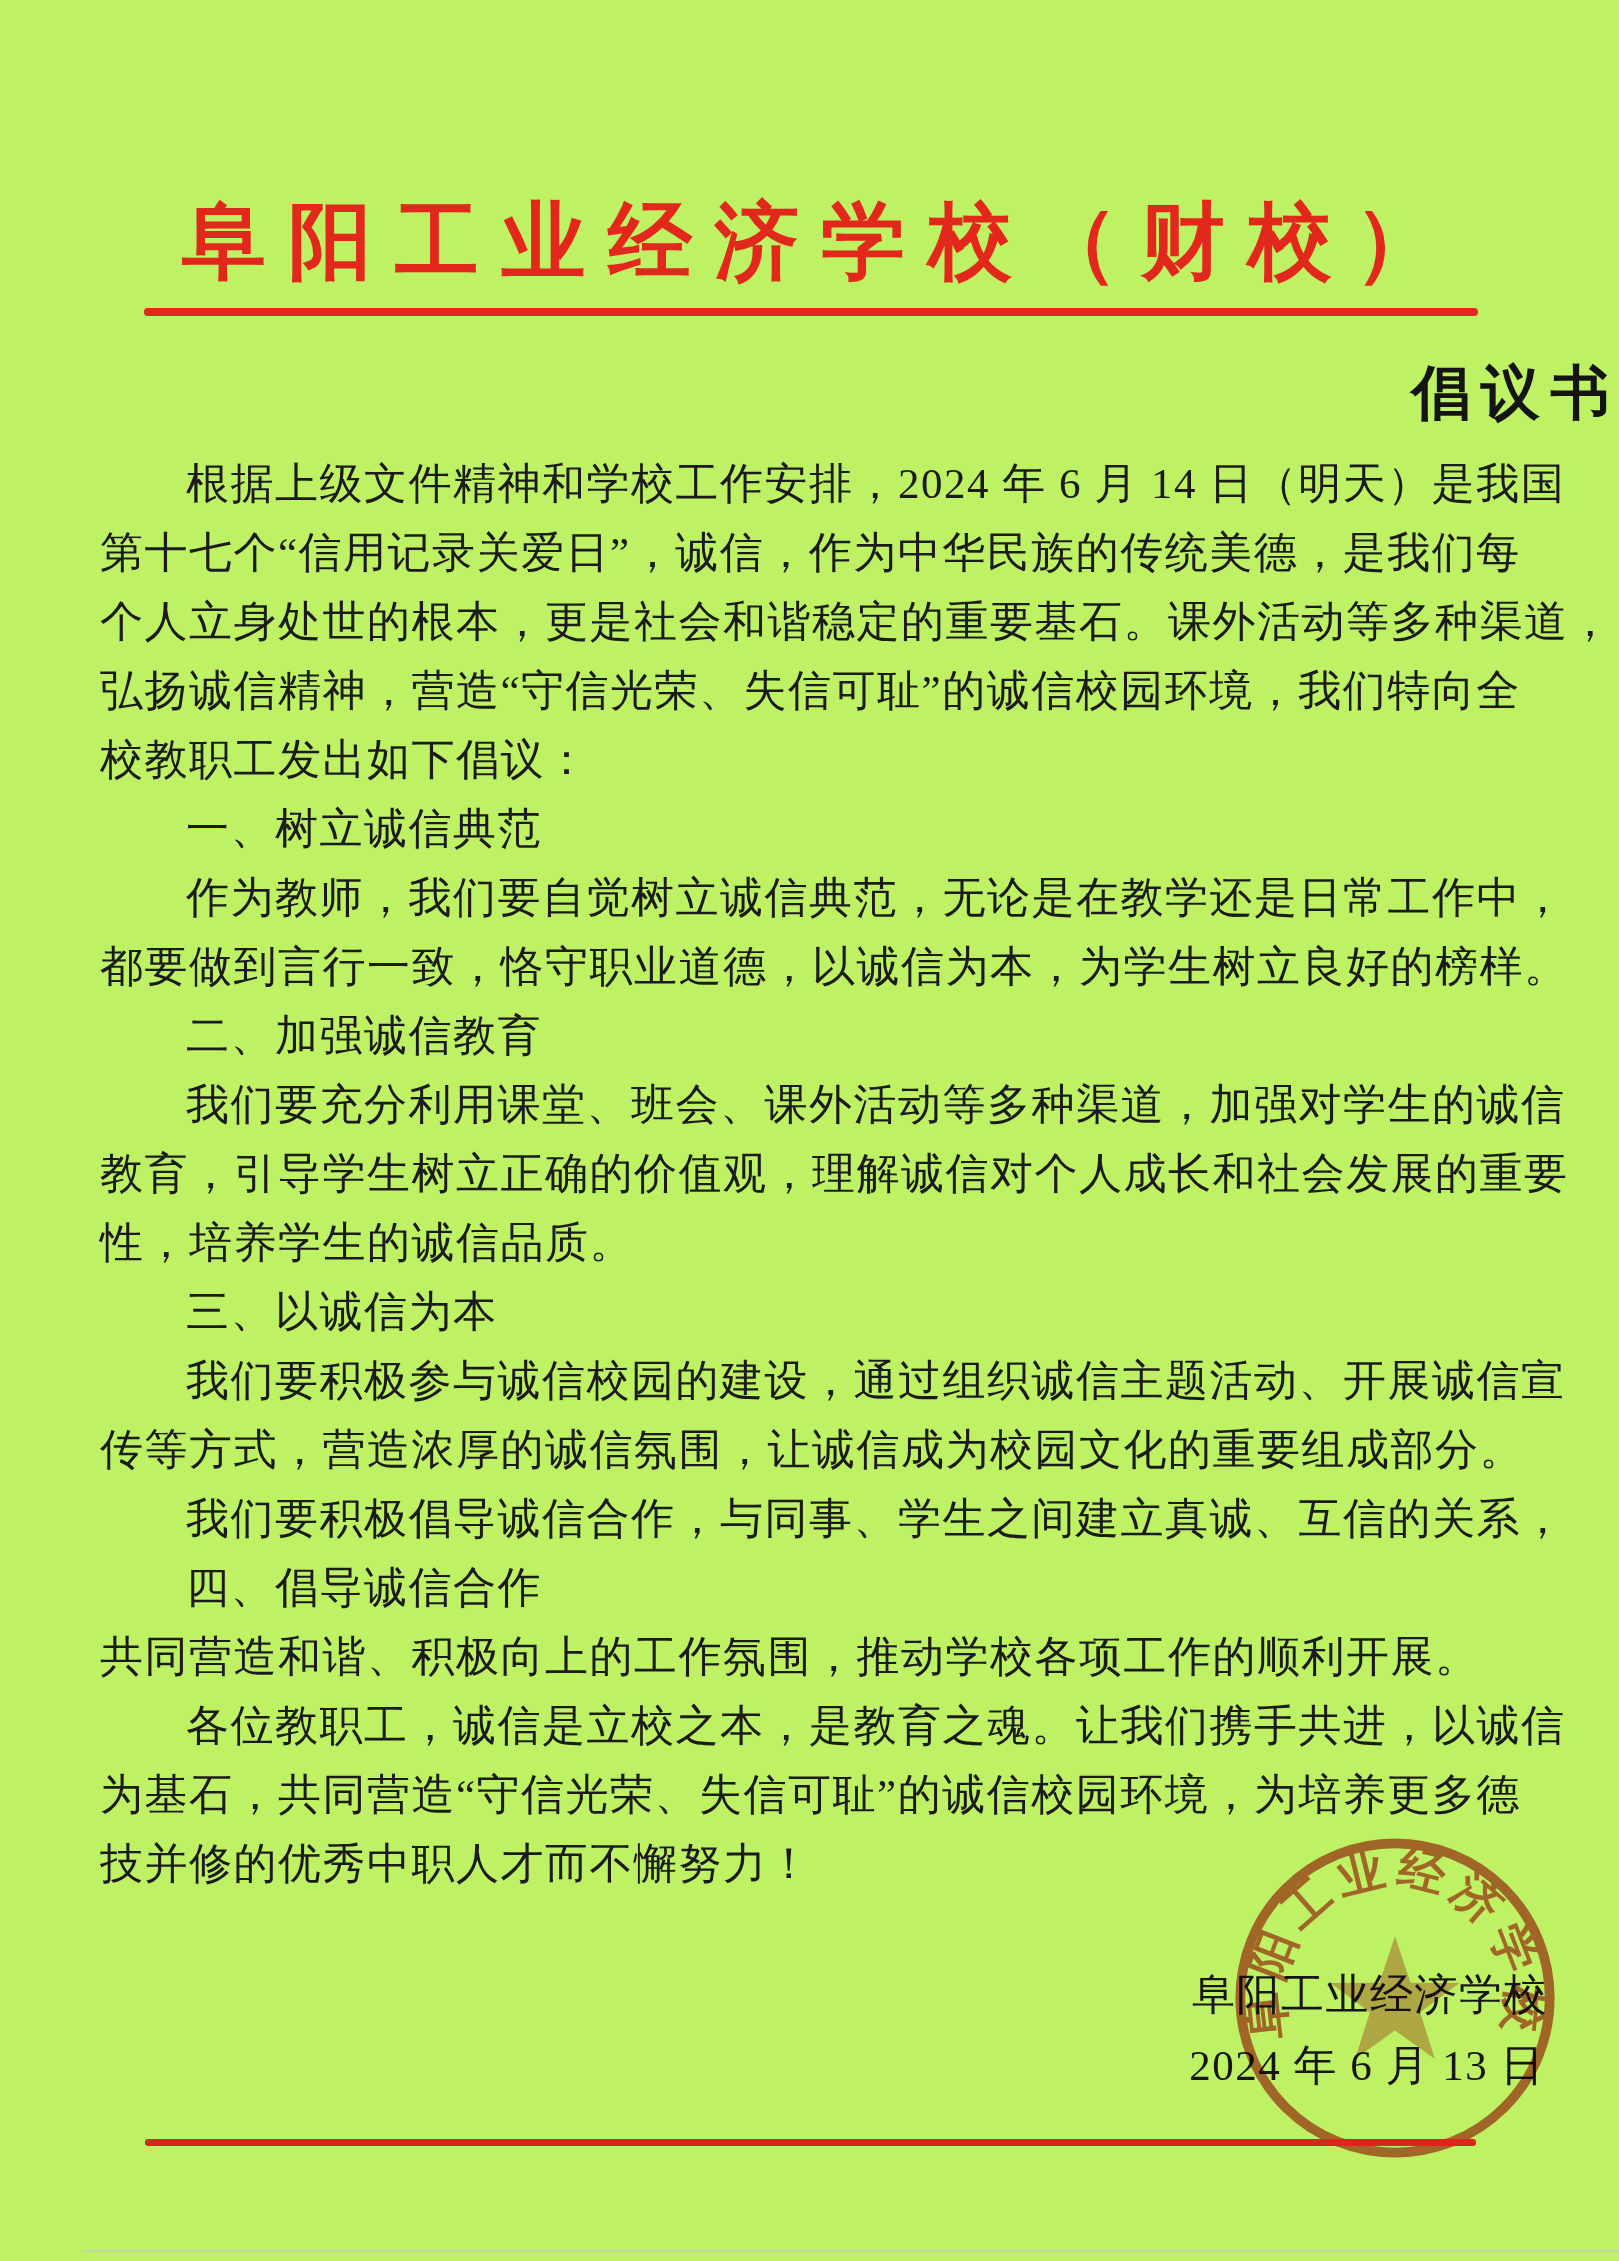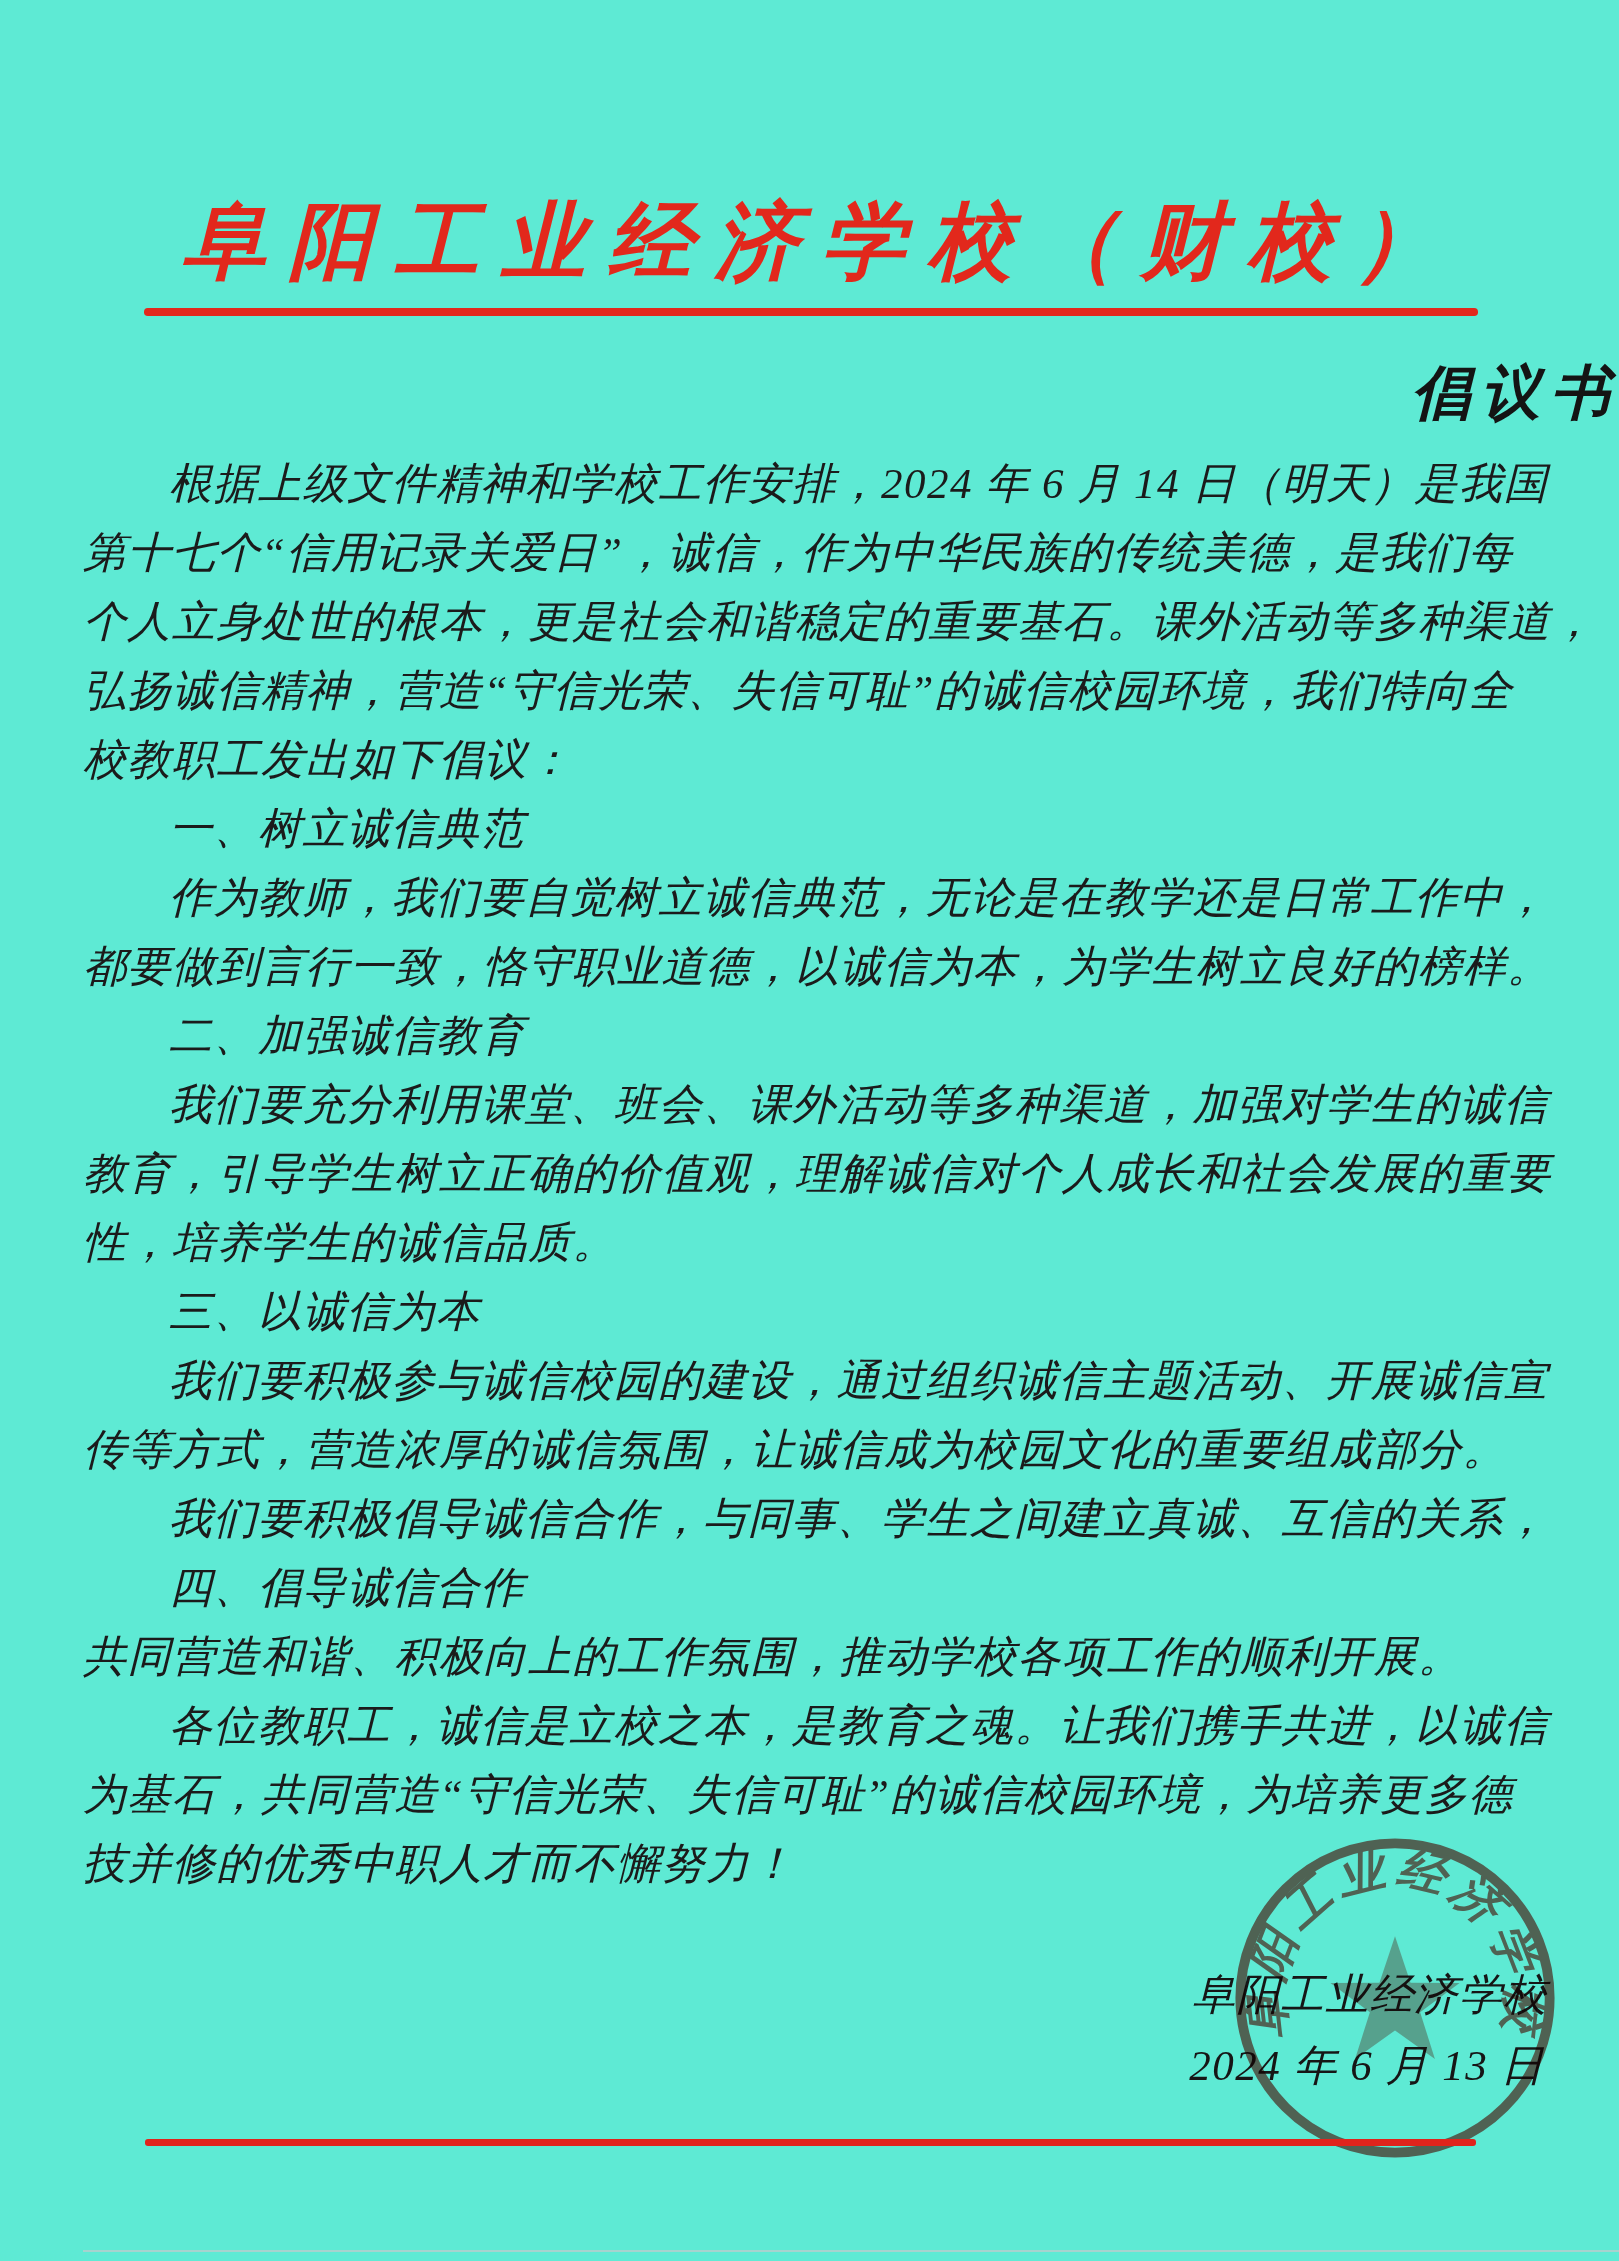--- a/index.html
+++ b/index.html
@@ -1,23 +1,22 @@
 <!DOCTYPE html>
 <html style="font-size:12px"><head>
 <meta charset="utf-8">
 <style>
   html, body { margin: 0; padding: 0; background: #e8e8e8; }
   .page {
     position: relative;
     width: 1620px;
     height: 2261px;
-    background: #5eead4;
+    background: #bef264;
     overflow: hidden;
     font-family: "Liberation Serif", "DejaVu Serif", serif;
-    font-style: italic;
   }
   .letterhead-title {
     position: absolute;
     top: 185px; left: 0; width: 100%;
     text-align: center;
     font-size: 84px;
     font-weight: 700;
     letter-spacing: 22.6px;
     color: #e2281c;
     white-space: nowrap;
@@ -36,21 +35,21 @@
     text-align: right;
     font-size: 59px;
     font-weight: 700;
     letter-spacing: 10.6px;
     color: #141414;
     font-family: "Liberation Sans", "DejaVu Sans", sans-serif;
     text-indent: 10.6px;
   }
   .body-text {
     position: absolute;
-    top: 449px; left: 83px;
+    top: 449px; left: 100px;
     width: 1477px;
     color: #1b1b1b;
   }
   .line {
     height: 69px;
     line-height: 69px;
     font-size: 43px;
     letter-spacing: 1.5px;
     white-space: nowrap;
   }

